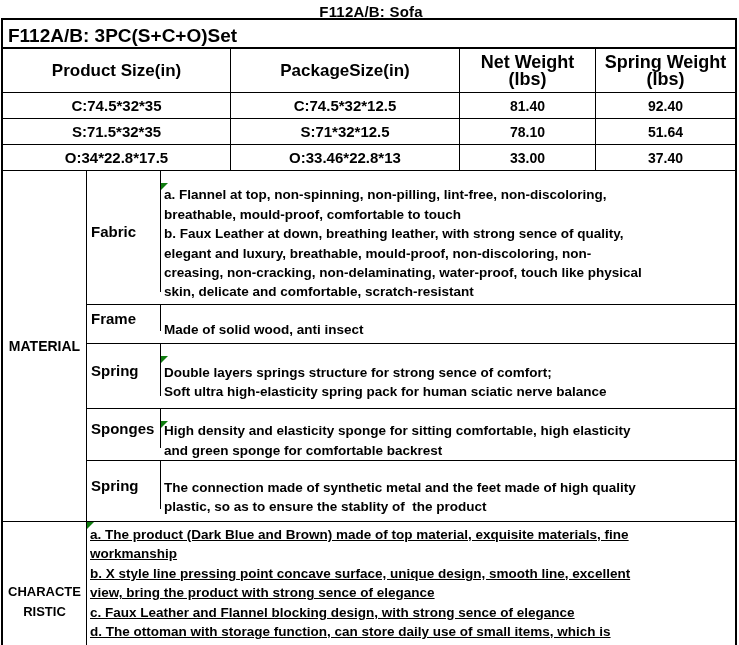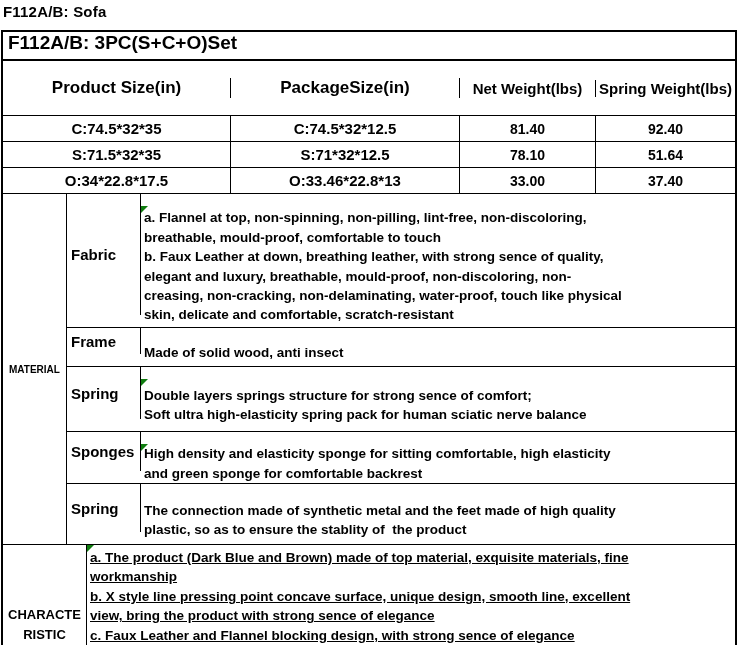--- a/index.html
+++ b/index.html
@@ -7,32 +7,33 @@
   body {
     font-family: "Liberation Sans", "DejaVu Sans", sans-serif;
     font-weight: 700;
     color: #000;
     width: 739px;
   }
   .sheet { position:relative; width:739px; height:645px; background:#fff; overflow:hidden; }
 
   .doc-title {
     padding: 3px 0 0 3px;
-    height: 30px;
+    height: 18px;
     font-size: 15px;
     letter-spacing: 0.2px;
+    text-align: center;
   }
 
   .set-box {
     margin-left: 1px;
     width: 736px;
     height: 31px;
     border: 2.5px solid #000;
     display: flex;
-    align-items: flex-start;
+    align-items: flex-end;
     padding-left: 5px;
     font-size: 19px;
   }
 
   .main-table {
     margin-left: 1px;
     width: 736px;
     border-left: 2px solid #000;
     border-right: 2px solid #000;
     border-bottom: 5px solid #000;
@@ -41,35 +42,35 @@
   .row { display: flex; border-bottom: 1.5px solid #000; }
   .cell { border-right: 1.5px solid #000; display:flex; align-items:center; justify-content:center; text-align:center; }
   .cell.last { border-right:none; }
 
   
   .col-product { width: 228px; }
   .col-package { width: 229px; }
   .col-net     { width: 136px; }
   .col-gross   { width: 140px; flex:1; }
 
-  .header-row { height: 55px; align-items: center; }
+  .header-row { height: 44px; }
   .header-row .big { font-size: 17px; }
-  .header-row .small { font-size: 15px; line-height: 17px; flex-direction: row; }
+  .header-row .small { font-size: 18px; line-height: 17px; flex-direction: column; }
 
   .size-row { height: 26px; }
   .size-row .size-val { font-size: 15px; }
   .size-row .wt-val { font-size: 14px; }
 
   
   .mat-wrap { display:flex; }
   .mat-label {
-    width: 64px;
+    width: 84px;
     border-right: 1.5px solid #000;
     display:flex; align-items:center; justify-content:center;
-    font-size: 10px;
+    font-size: 14px;
   }
   .mat-rows { flex:1; }
   .mat-row { display:flex; border-bottom:1.5px solid #000; }
   .mat-row:last-child { border-bottom:none; }
   .mat-name {
     width: 74px;
     border-right: 1.5px solid #000;
     display:flex; align-items:center;
     padding-left: 4px;
     font-size: 15px;

